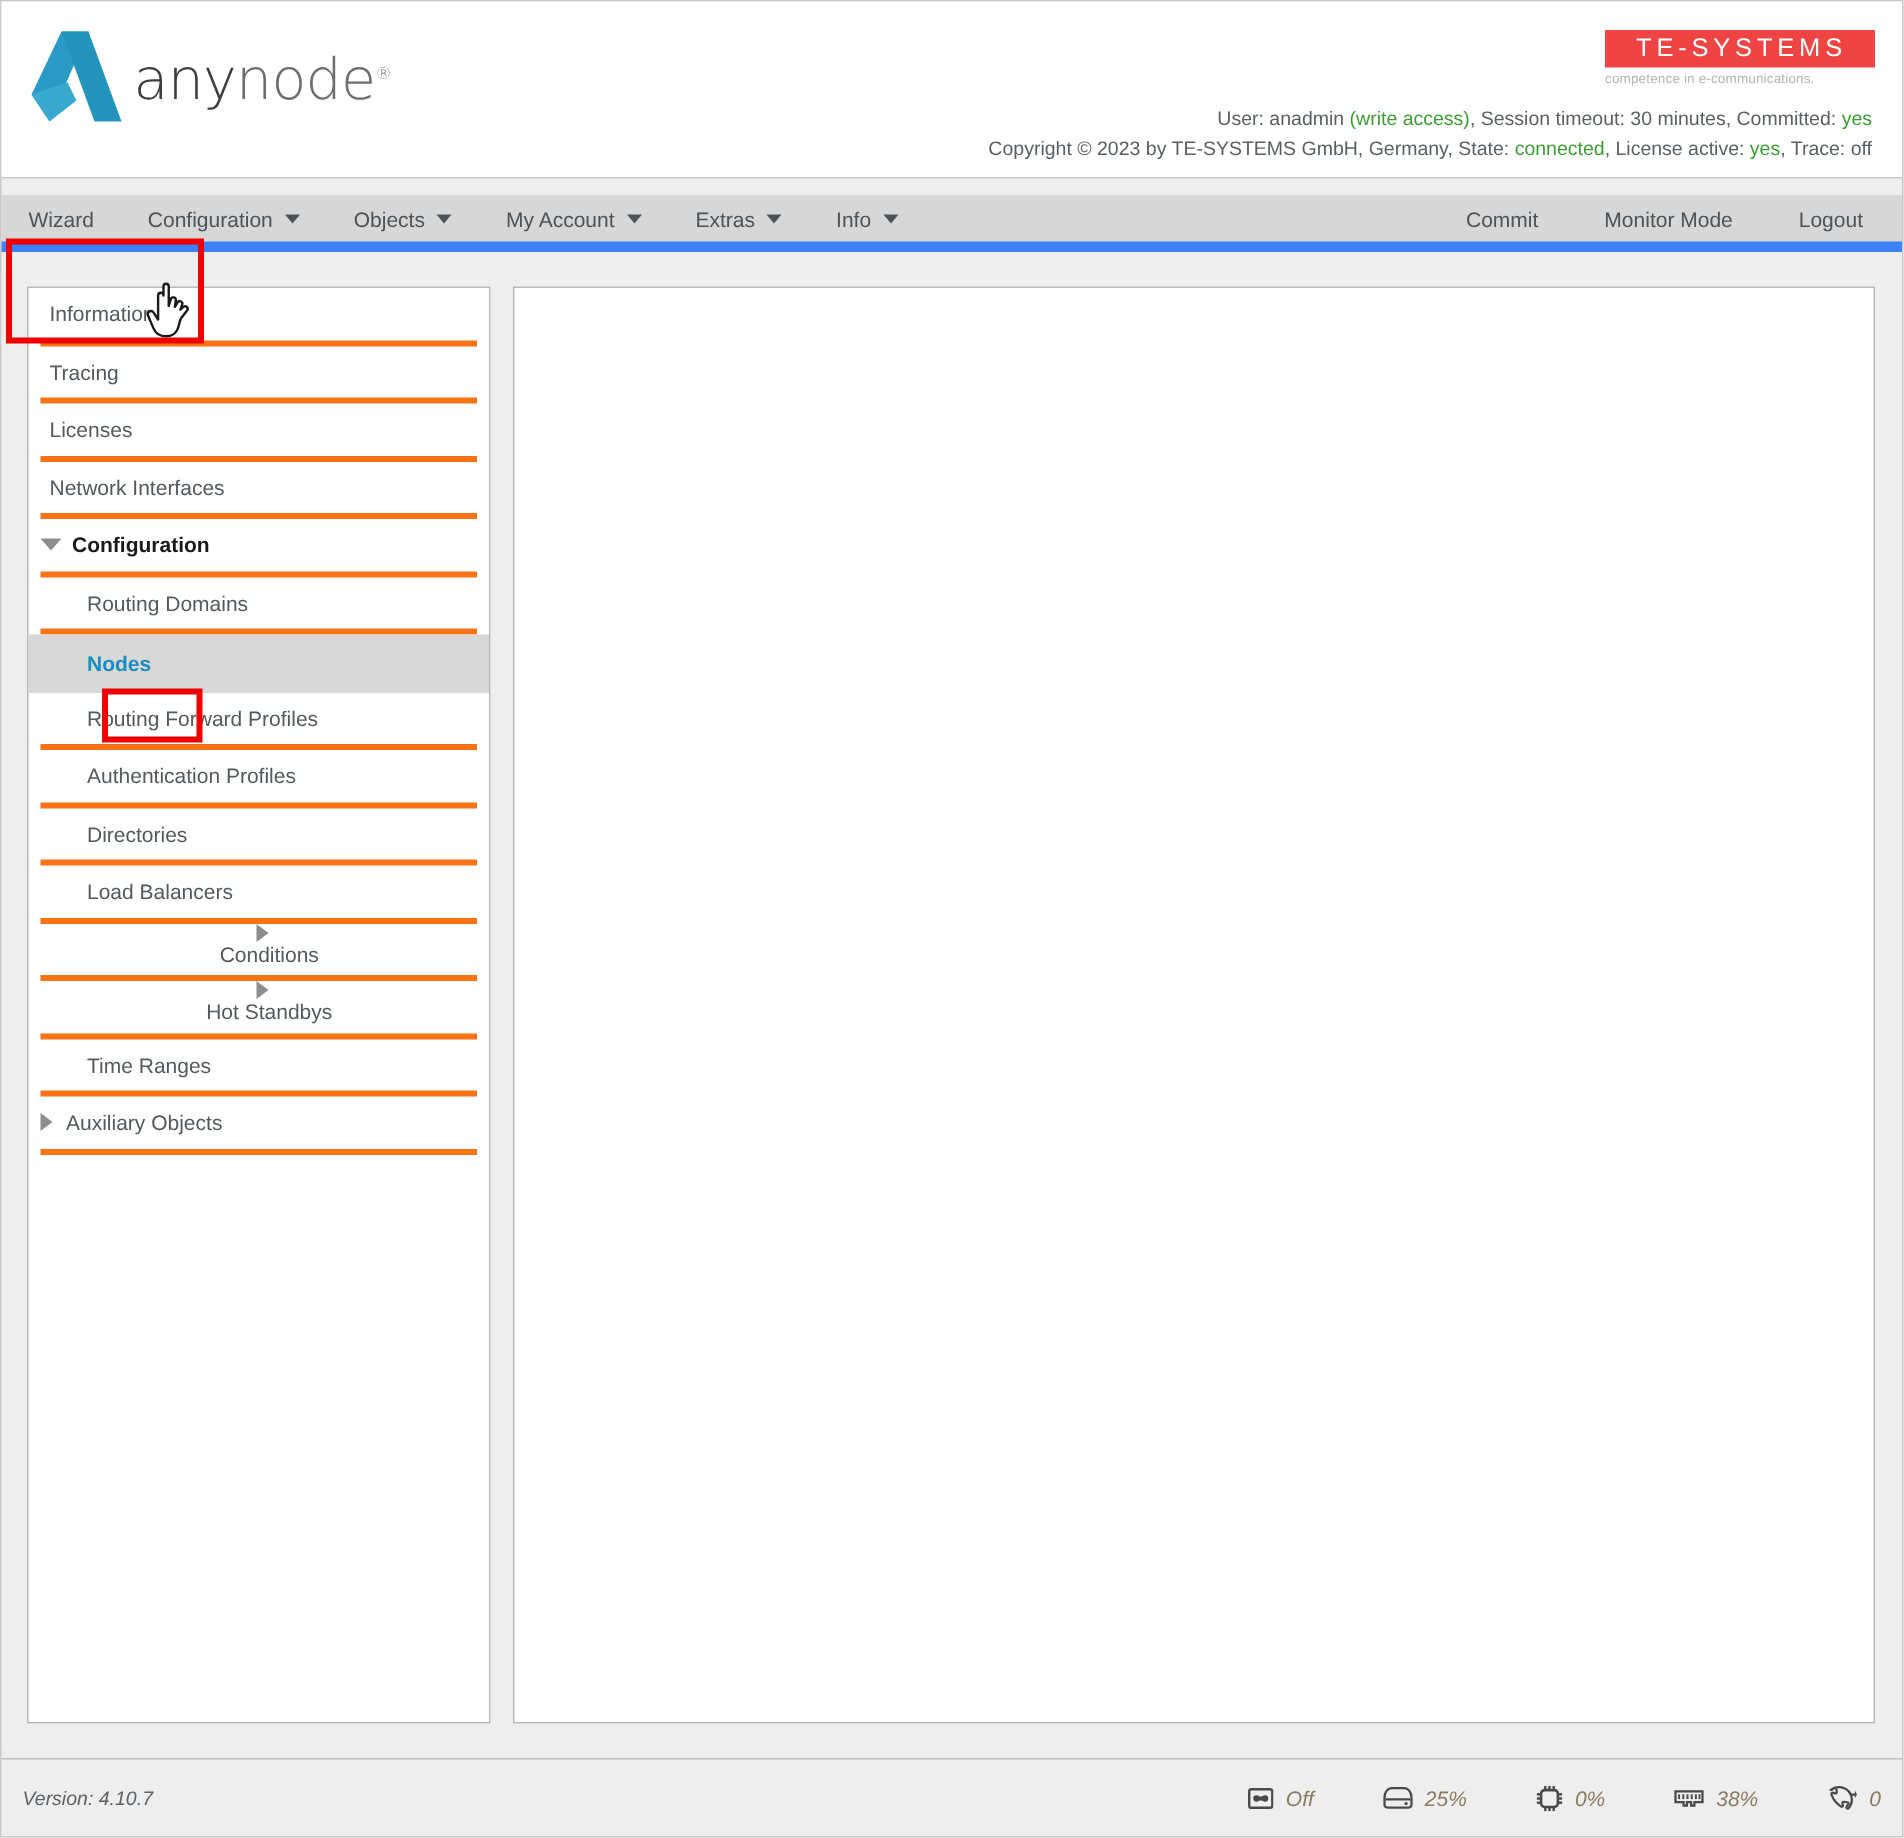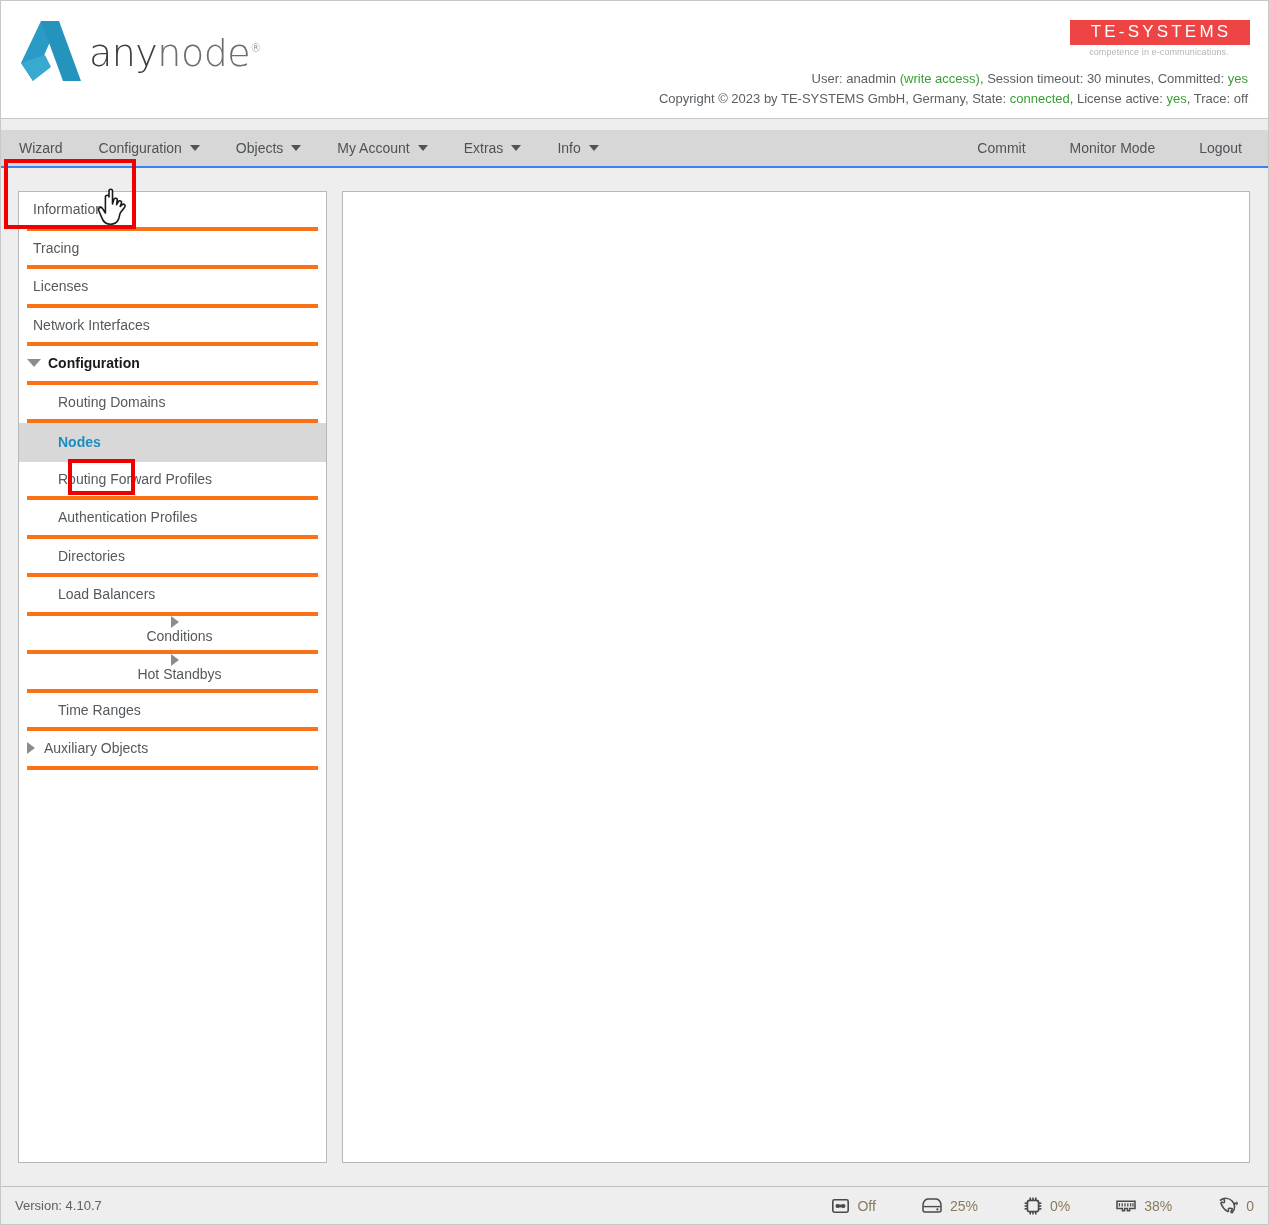--- a/index.html
+++ b/index.html
@@ -62,38 +62,38 @@
     font-family: "Liberation Sans", sans-serif;
     text-align: center;
     line-height: 1.15;
   }
   .te-logo-sub {
     color: #b4b4b4;
     font-size: 9px;
     letter-spacing: 0.1px;
     margin-top: 2px;
     padding-right: 2px;
-    text-align: center;
+    text-align: left;
   }
 
   .sessioninfo {
     position: absolute;
     right: 20px; top: 68px;
     text-align: right;
     font-size: 13px;
     color: #5a5f63;
     line-height: 20px;
   }
   .ok { color: #3a9e33; }
 
   
   .menubar {
     height: 38px;
     background: #d7d7d7;
-    border-bottom: 2px solid #3b82f6;
+    border-bottom: 7px solid #3b82f6;
     display: flex; align-items: center;
     padding: 0 10px 0 18px;
     flex: 0 0 auto;
     position: relative;
   }
   .menu-item {
     font-size: 14px;
     color: #4e5357;
     padding: 0 18px;
     height: 38px;
@@ -215,28 +215,29 @@
     width: 0; height: 0; display:inline-block;
     border-left: 7px solid transparent;
     border-right: 7px solid transparent;
     border-top: 8px solid #8d8d8d;
     margin-right: 7px;
     flex: 0 0 auto;
   }
 
   
   .statusbar {
-    height: 38px;
+    height: 52px;
     background: #eeeeee;
     border-top: 1px solid #c0c0c0;
     display: flex; align-items: center;
     padding: 0 14px 0 14px;
     flex: 0 0 auto;
     font-size: 13px;
     color: #5c6165;
+    font-style: italic;
   }
   .version { color: #5c6165; font-size: 13px; }
   .status-right { margin-left: auto; display: flex; align-items: center; }
   .status-cell {
     display: flex; align-items: center;
     margin-left: 46px;
   }
   .status-cell:first-child { margin-left: 0; }
   .status-cell svg { display: block; }
   .status-value { margin-left: 8px; color: #8a7b5e; font-size: 14px; }

